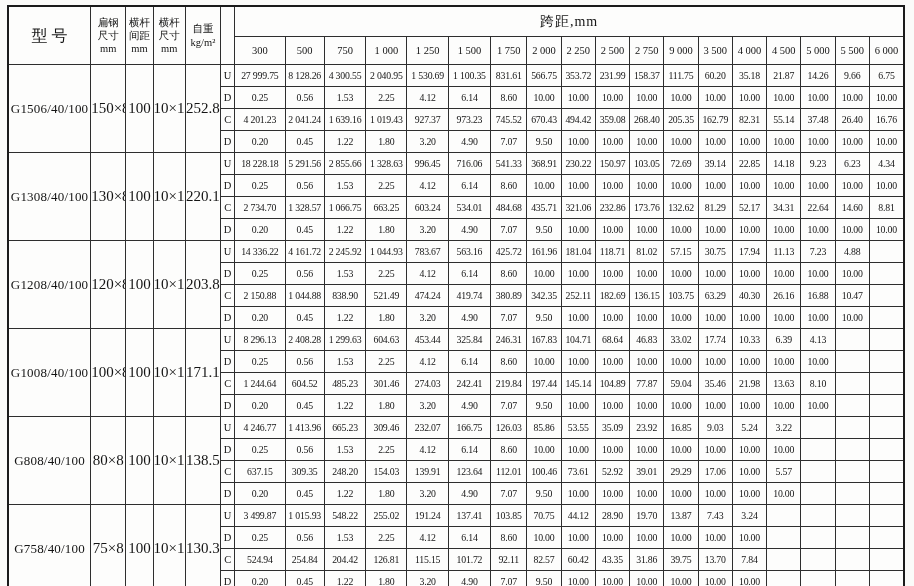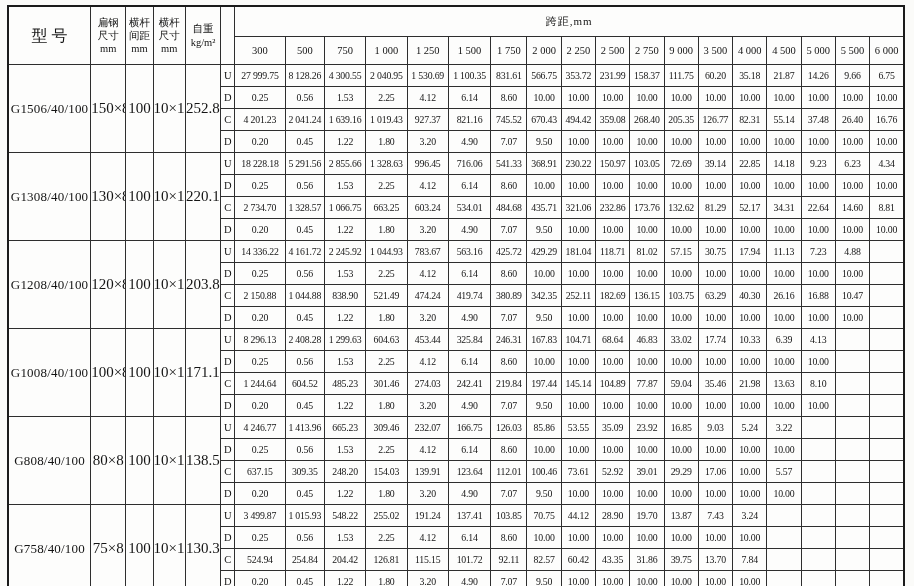--- a/index.html
+++ b/index.html
@@ -24,21 +24,21 @@
     vertical-align:middle;
     padding:0;
     white-space:nowrap;
     overflow:hidden;
     font-weight:normal;
   }
   thead th{font-size:16px;line-height:1.25;}
   thead tr.h1 th{height:29px;}
   thead th.span-col{height:27px;font-size:10.5px;}
   thead th.stack{font-size:10.5px;}
-  thead th.span-head{font-size:11px;letter-spacing:1px;}
+  thead th.span-head{font-size:14px;letter-spacing:1px;}
   td{height:21px;font-size:10px;}
   td.model{font-size:13px;letter-spacing:.2px;}
   td.spec{font-size:15px;}
   td.letter{font-size:10.5px;}
   td.num{font-size:9.8px;letter-spacing:-.2px;}
 </style>
 </head>
 <body>
 
 <div class="page">
@@ -163,28 +163,28 @@
           <td class="num">10.00</td>
           <td class="num">10.00</td>
         </tr>
         <tr>
           <td class="letter">C</td>
           <td class="num">4 201.23</td>
           <td class="num">2 041.24</td>
           <td class="num">1 639.16</td>
           <td class="num">1 019.43</td>
           <td class="num">927.37</td>
-          <td class="num">821.16</td>
+          <td class="num">973.23</td>
           <td class="num">745.52</td>
           <td class="num">670.43</td>
           <td class="num">494.42</td>
           <td class="num">359.08</td>
           <td class="num">268.40</td>
           <td class="num">205.35</td>
-          <td class="num">126.77</td>
+          <td class="num">162.79</td>
           <td class="num">82.31</td>
           <td class="num">55.14</td>
           <td class="num">37.48</td>
           <td class="num">26.40</td>
           <td class="num">16.76</td>
         </tr>
         <tr>
           <td class="letter">D</td>
           <td class="num">0.20</td>
           <td class="num">0.45</td>
@@ -301,21 +301,21 @@
           <td rowspan="4" class="spec">10×10</td>
           <td rowspan="4" class="spec">203.8</td>
           <td class="letter">U</td>
           <td class="num">14 336.22</td>
           <td class="num">4 161.72</td>
           <td class="num">2 245.92</td>
           <td class="num">1 044.93</td>
           <td class="num">783.67</td>
           <td class="num">563.16</td>
           <td class="num">425.72</td>
-          <td class="num">429.29</td>
+          <td class="num">161.96</td>
           <td class="num">181.04</td>
           <td class="num">118.71</td>
           <td class="num">81.02</td>
           <td class="num">57.15</td>
           <td class="num">30.75</td>
           <td class="num">17.94</td>
           <td class="num">11.13</td>
           <td class="num">7.23</td>
           <td class="num">4.88</td>
           <td class="num"></td>

